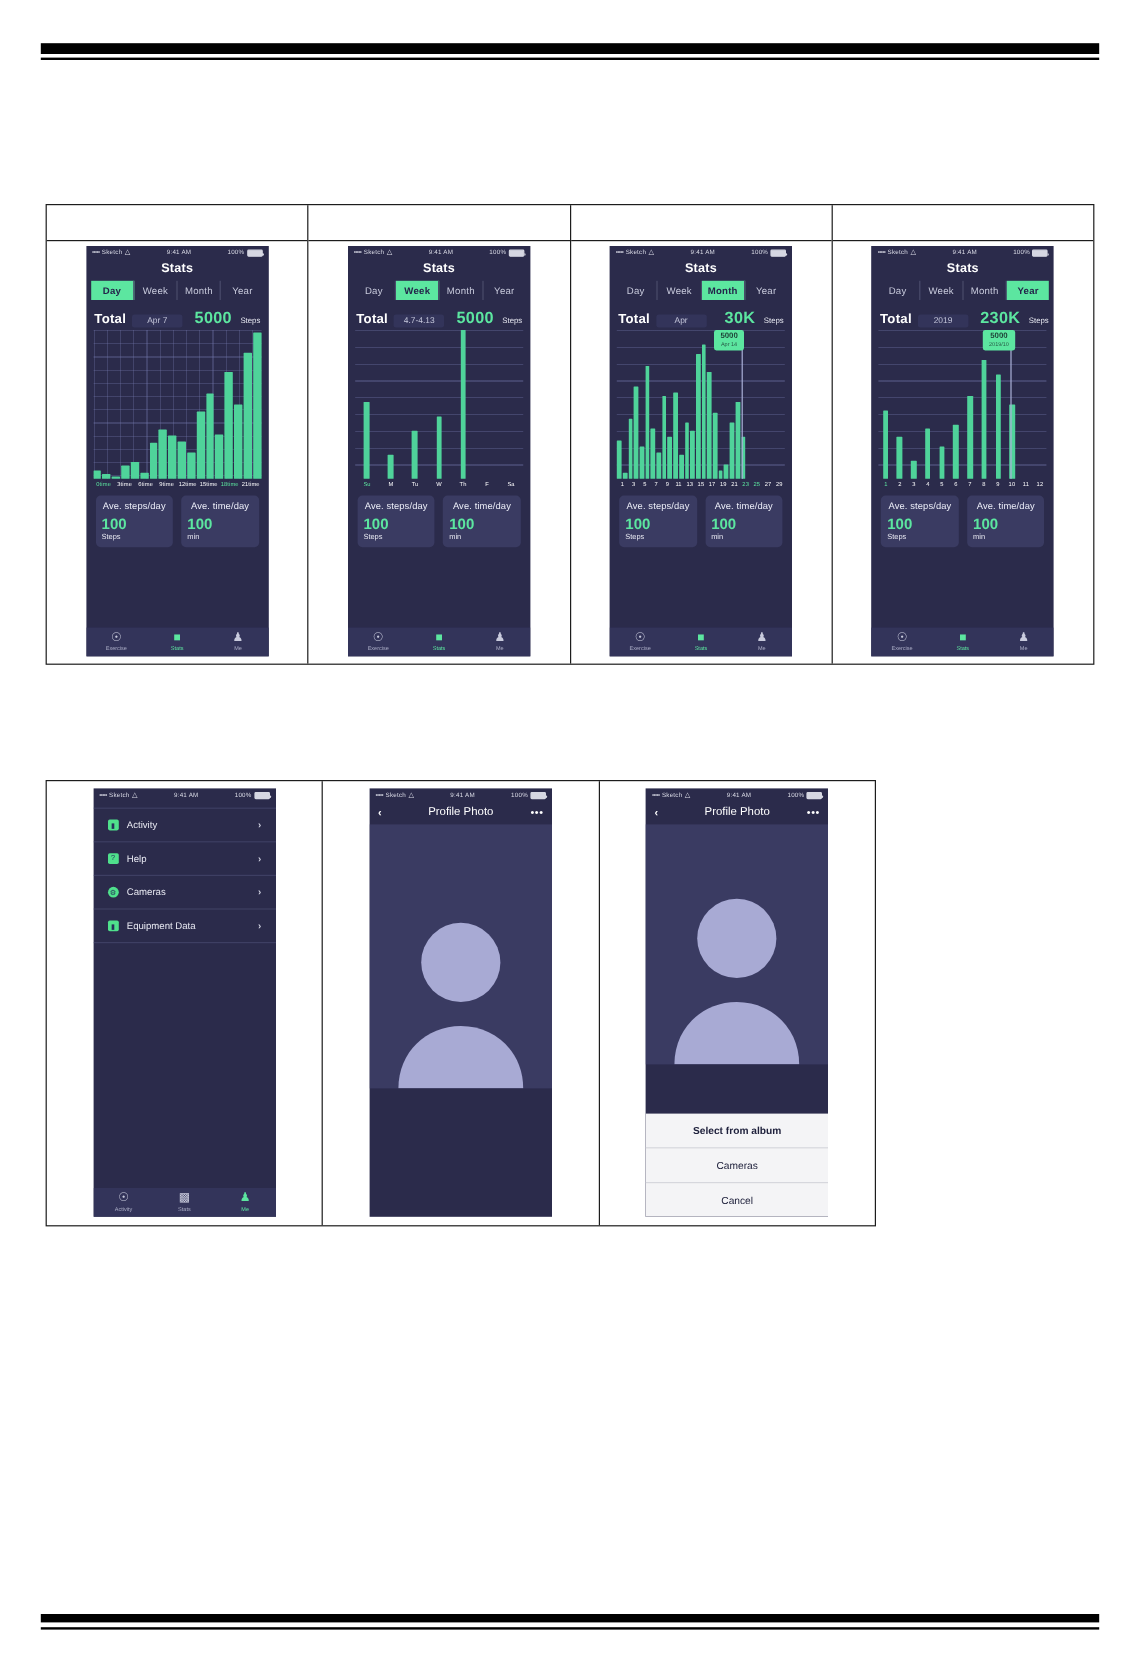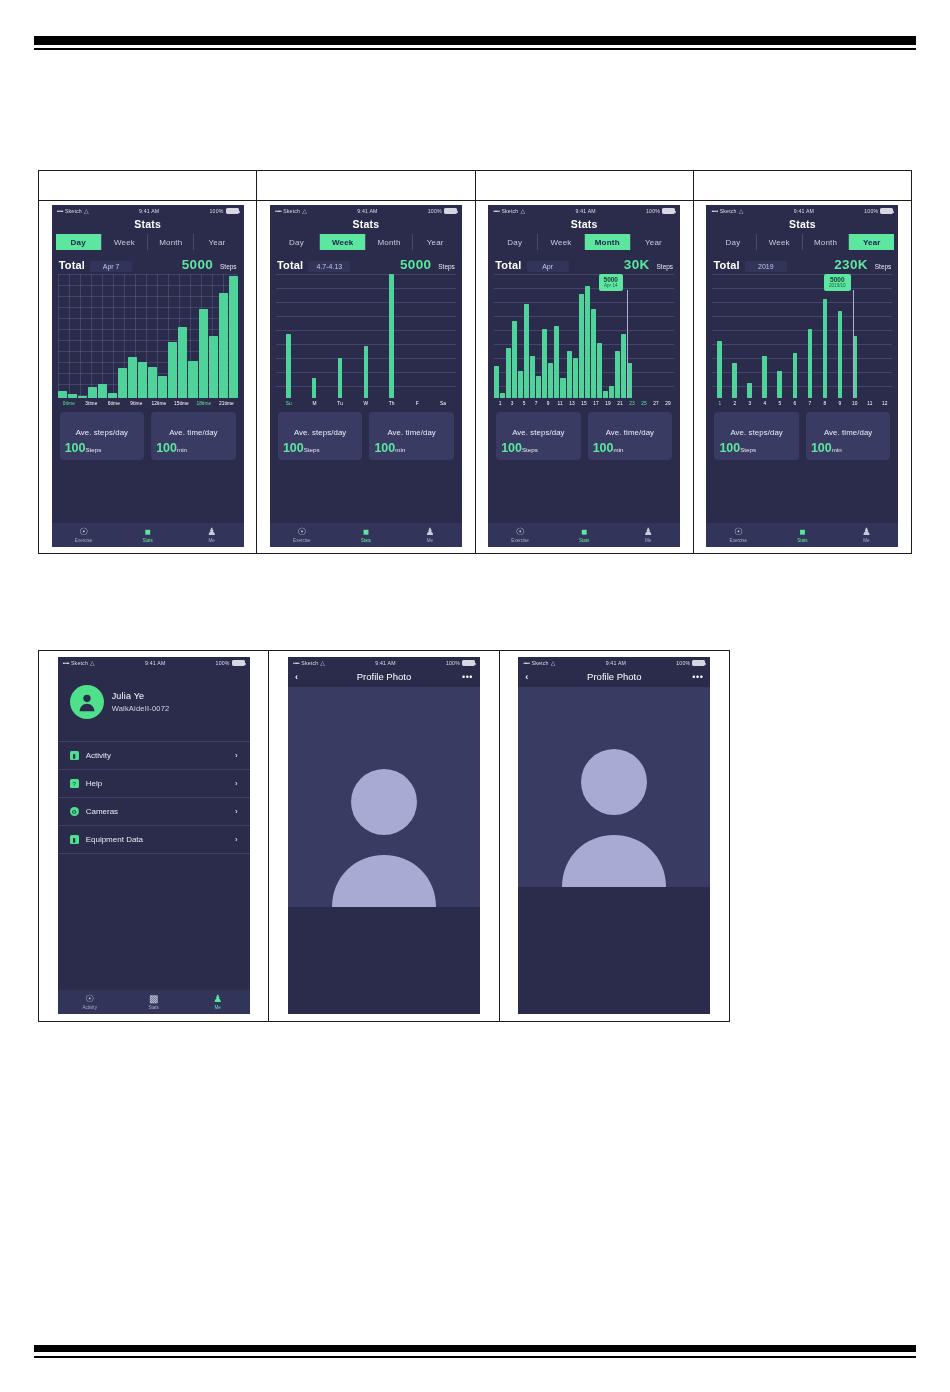--- a/index.html
+++ b/index.html
@@ -26,21 +26,21 @@
   .table1 .hdr { height:30px; border-bottom:1.4px solid #1c1c1c; }
   .table1 .cell { flex:1; display:flex; align-items:flex-start; justify-content:center; padding-top:4px; }
 
   
   .table2 { position:absolute; left:38px; top:650px; width:692px; height:372px; border:1.4px solid #1c1c1c; display:flex; }
   .table2 .col { flex:1 1 0; border-right:1.4px solid #1c1c1c; display:flex; align-items:flex-start; justify-content:center; padding-top:6px; }
   .table2 .col:last-child { border-right:none; }
 
   
   .phone {
-    width:192px; height:342px;
+    width:152px; height:342px;
     background:#2b2b4b;
     position:relative;
     overflow:hidden;
     color:#e8e9f2;
     font-size:8px;
     flex-shrink:0;
   }
   .phone.tall { height:357px; }
 
   
@@ -100,23 +100,23 @@
   .tooltip .t-val { font-size:6.5px; font-weight:bold; }
   .tooltip .t-sub { font-size:4.6px; opacity:.85; }
   .tipline { position:absolute; width:1px; background:#aab0d8; z-index:2; }
 
   .xaxis { display:flex; margin:3px 6px 0; font-size:4.8px; color:#ffffff; letter-spacing:.1px; }
   .xaxis span { flex:1 1 0; text-align:center; }
   .xaxis span.dim { color:#5ce6a0; }
 
   
   .cards { display:flex; gap:7px; margin:6px 8px 0; }
-  .card { flex:1; background:#3a3b62; border-radius:4px; padding:16px 5px 5px; }
+  .card { flex:1; background:#3a3b62; border-radius:4px; padding:4px 5px 5px; }
   .card .ctitle { font-size:7.8px; color:#eceef8; text-align:center; margin-bottom:4px; letter-spacing:.1px; }
-  .card .crow { display:flex; align-items:baseline; justify-content:flex-start; }
+  .card .crow { display:flex; align-items:baseline; justify-content:flex-start;flex-direction:column; }
   .card .cval { font-size:12.5px; font-weight:bold; color:#5ce6a0; }
   .card .cunit { font-size:6.2px; color:#e6e7f0; }
 
   
   .tabbar { position:absolute; left:0; right:0; bottom:0; height:24px; background:#33345a; display:flex; }
   .tab { flex:1; display:flex; flex-direction:column; align-items:center; justify-content:center; gap:1px; }
   .tab .ticon { font-size:10px; line-height:10px; color:#c9cbdd; }
   .tab .tlbl { font-size:4.6px; color:#a9abc4; }
   .tab.active .ticon, .tab.active .tlbl { color:#5ce6a0; }
 
@@ -605,32 +605,20 @@
             <span>Sketch</span>
             <span class="wifi">△</span>
           </span>
           <span>9:41 AM</span>
           <span class="sb-right">
             <span>100%</span>
             <span class="batt"></span>
           </span>
         </div>
 
-        <div class="profile-head">
-          <div class="avatar-circ">
-            <svg viewBox="0 0 24 24">
-              <circle cx="12" cy="8" r="4" fill="#2b2b4b"></circle>
-              <path d="M4 22c0-4.4 3.6-8 8-8s8 3.6 8 8z" fill="#2b2b4b"></path>
-            </svg>
-          </div>
-          <div>
-            <div class="pname">Julia Ye</div>
-            <div class="pid">WalkAideII-0072</div>
-          </div>
-        </div>
 
         <div class="menu">
           <div class="menu-item">
             <span class="mico">▮</span>
             <span class="mlbl">Activity</span>
             <span class="chev">›</span>
           </div>
           <div class="menu-item">
             <span class="mico">?</span>
             <span class="mlbl">Help</span>
@@ -720,18 +708,23 @@
           <span class="more">•••</span>
         </div>
 
         <div class="photo-area" style="height:200px;">
           <svg viewBox="0 0 120 150">
             <circle cx="60" cy="45" r="33" fill="#a8aad4"></circle>
             <path d="M8 150c0-30 23-52 52-52s52 22 52 52z" fill="#a8aad4"></path>
           </svg>
         </div>
 
+        <div class="sheet">
+          <div class="srow bold">Select from album</div>
+          <div class="srow">Cameras</div>
+          <div class="srow">Cancel</div>
+        </div>
 
       </div>
     </div>
   </div>
 
 </div>
 
 </body></html>

